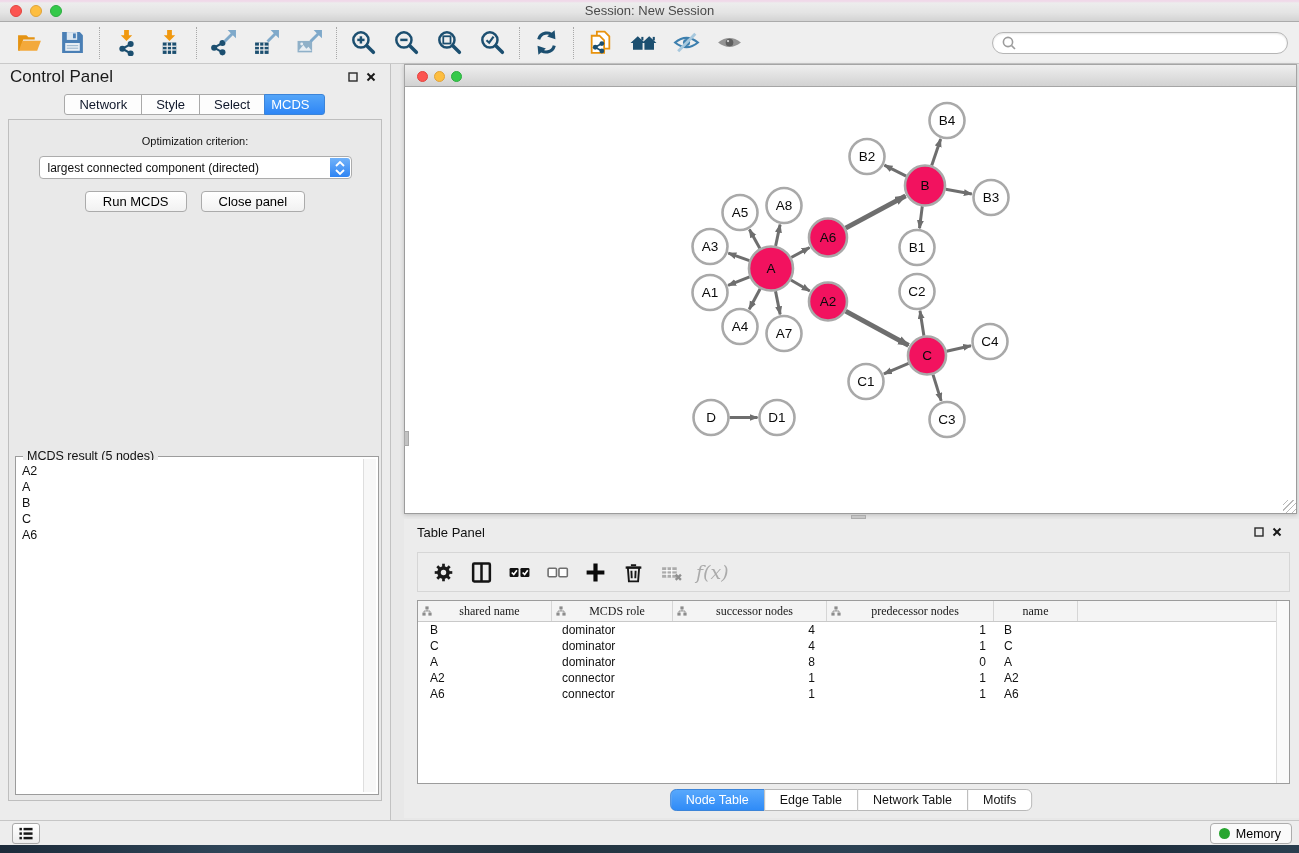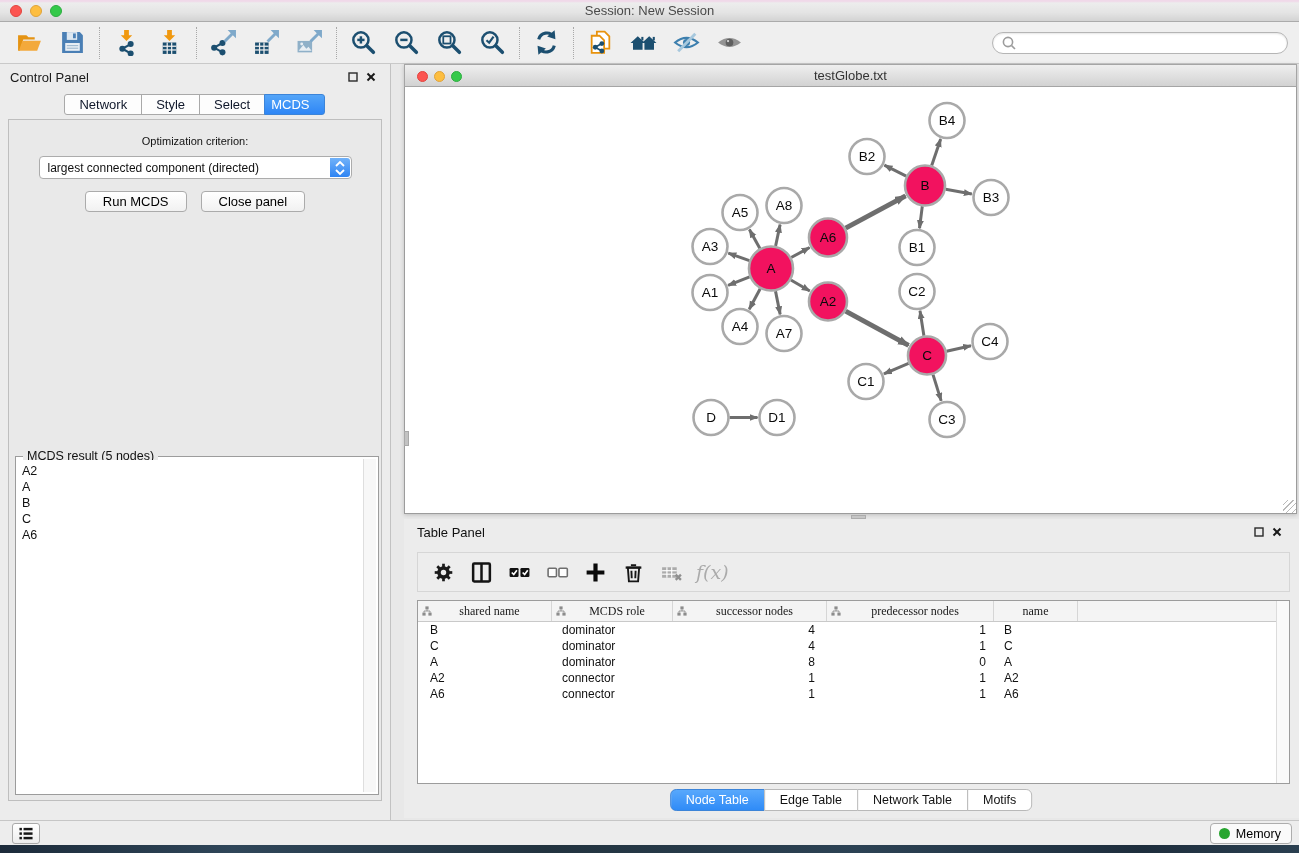--- a/index.html
+++ b/index.html
@@ -29,21 +29,21 @@
   .search-wrap { margin-left:auto; margin-right:3px; width:296px; height:22px; background:#FFF;
     border:1px solid #B5B5B5; border-radius:12px; display:flex; align-items:center; gap:5px;
     padding:0 9px; box-shadow:inset 0 1px 2px rgba(0,0,0,.10); }
   .search-wrap input { border:none; outline:none; flex:1; font-size:12px; background:transparent;
     font-family:"Liberation Sans",sans-serif; }
   
   .main { position:absolute; top:64px; left:0; right:0; height:756px; }
   
   .control-panel { position:absolute; left:0; top:0; width:391px; height:100%;
     background:#ECECEC; border-right:1px solid #C2C2C2; }
-  .panel-header { height:26px; display:flex; align-items:center; padding:0 10px; font-size:13px; color:#1A1A1A; }
+  .panel-header { height:26px; display:flex; align-items:center; padding:0 10px; font-size:17px; color:#1A1A1A; }
   .panel-header .spacer { flex:1; }
   .win-ctl { width:18px; height:16px; display:flex; align-items:center; justify-content:center; border:none; background:none; }
   .cp-tabs { display:flex; justify-content:center; margin-top:4px; position:relative; z-index:2; }
   .tab { height:21px; padding:0 14px; display:flex; align-items:center; background:#FDFDFD;
     border:1px solid #A9A9A9; margin-left:-1px; font-size:13px; color:#0f172a; }
   .tab:first-child { border-radius:3px 0 0 3px; }
   .tab:last-child { border-radius:0 3px 3px 0; }
   .tab.active { background:linear-gradient(#54A5F8,#2E86F6); border-color:#3C84D8; color:#FFF;padding-left:6px; }
   .cp-body { position:absolute; left:8px; right:8px; top:55px; bottom:19px;
     background:#E9E9E9; border:1px solid #BEBEBE; }
@@ -376,21 +376,20 @@
 
     <div class="desktop">
 
       <div class="net-window">
         <div class="nw-titlebar">
           <div class="traffic">
             <span class="light red"></span>
             <span class="light yellow"></span>
             <span class="light green"></span>
           </div>
-          <div class="nw-title">testGlobe.txt</div>
         </div>
         <div class="nw-canvas" id="graph-canvas"><svg width="100%" height="100%" viewBox="0 0 891 425" style="font-family:'Liberation Sans',sans-serif;">
       <defs>
         <marker id="arrow" markerUnits="userSpaceOnUse" markerWidth="10" markerHeight="8" refX="8" refY="3.5" orient="auto">
                   <path d="M0,0 L9,3.5 L0,7 z" fill="#6E6E6E"></path>
                 </marker>
         <marker id="arrowBig" markerUnits="userSpaceOnUse" markerWidth="13" markerHeight="10" refX="10.5" refY="4.5" orient="auto">
                   <path d="M0,0 L12,4.5 L0,9 z" fill="#6E6E6E"></path>
                 </marker>
       </defs>

